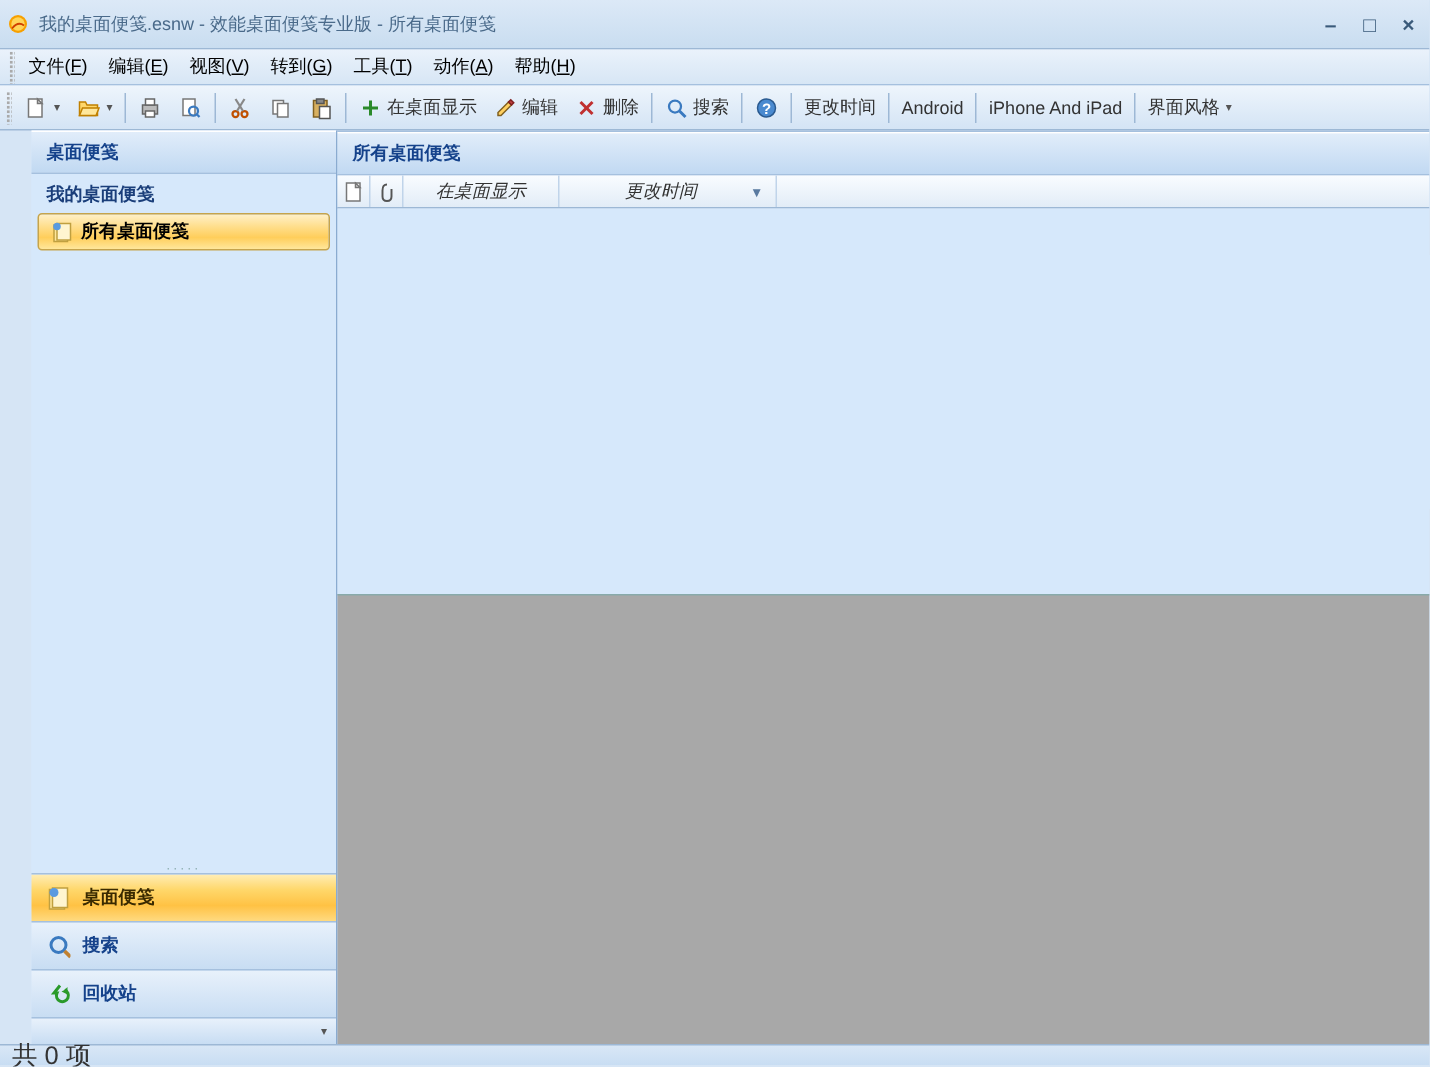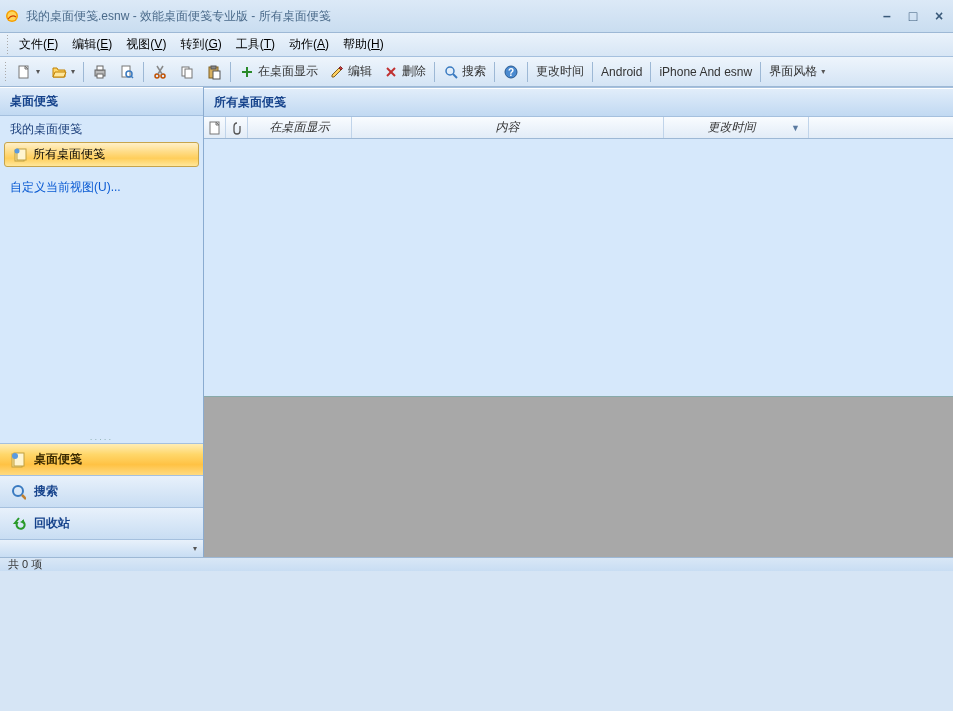--- a/index.html
+++ b/index.html
@@ -19,45 +19,45 @@
     
     
     .toolbar { height: 30px; background: linear-gradient(#eef5fc, #d4e4f5); display: flex; align-items: center; padding: 0 4px; border-bottom: 1px solid #9db8d5; gap: 1px; }
     .tb-sep { width: 1px; height: 20px; background: #9db8d5; margin: 0 2px; }
     .tb-grip { width: 4px; height: 22px; background-image: radial-gradient(circle, #aaa 1px, transparent 1px); background-size: 3px 3px; margin-right: 2px; }
     .tb-btn { display: inline-flex; align-items: center; padding: 3px 5px; cursor: pointer; border-radius: 2px; gap: 3px; color: #333; }
     .tb-icon { width: 16px; height: 16px; display: inline-flex; align-items: center; justify-content: center; }
     .dd-arrow { font-size: 8px; color: #555; margin-left: 1px; }
     
     
-    .main-area { display: flex; height: 470px; }
+    .main-area { display: flex; height: 609px; padding-left: 21px; }
     .sidebar { width: 204px; border-right: 1px solid #8aabd0; display: flex; flex-direction: column; background: #d6e8fb; }
     .sb-title { background: linear-gradient(#e1edfa, #c1d9f2); padding: 5px 10px; color: #15428b; font-weight: bold; border-bottom: 1px solid #a5c0de; border-top: 1px solid #fff; font-size: 12px; }
-    .sb-tree { flex: 1; background: #d6e8fb; padding: 2px 0; }
+    .sb-tree { flex: 1; background: #d6e8fb; padding: 2px 0; font-weight: bold; }
     .tree-item { padding: 3px 10px; cursor: pointer; color: #1a3e7a; }
     .tree-item.sel { background: linear-gradient(#fff0c8,#ffdf8f,#ffce5b,#ffe79b); border: 1px solid #c6a44c; border-radius: 3px; margin: 1px 4px; padding: 3px 8px; display: flex; align-items: center; gap: 4px; color: #000; }
     .tree-item.link { color: #0b5bd3; }
     .sb-resize { height: 6px; text-align: center; color: #8aa; letter-spacing: 2px; font-size: 8px; line-height: 6px; cursor: row-resize; background:#d6e8fb; }
     .sb-nav { }
     .nav-item { height: 32px; display: flex; align-items: center; padding: 0 10px; gap: 8px; cursor: pointer; border-top: 1px solid #a5c0de; background: linear-gradient(#e8f1fb, #c8ddf3); color: #15428b; font-weight: bold; }
     .nav-item.active { background: linear-gradient(#ffedb5, #ffd76a, #ffc244, #ffda80); color: #3a2a00; }
     .nav-expand { height: 18px; background: linear-gradient(#e8f1fb, #c8ddf3); border-top: 1px solid #a5c0de; display:flex; justify-content:flex-end; align-items:center; padding-right:6px; cursor:pointer; }
     
     
     .content { flex: 1; display: flex; flex-direction: column; border-top: 1px solid #a5c0de; }
     .content-header { background: linear-gradient(#e1edfa, #c1d9f2); padding: 5px 10px; color: #15428b; font-weight: bold; border-bottom: 1px solid #a5c0de; border-top: 1px solid #fff; font-size: 12px; }
     .list-header { height: 22px; display: flex; background: linear-gradient(#f9fcff, #e2ecf7); border-bottom: 1px solid #9db8d5; font-style: italic; }
     .col { border-right: 1px solid #c0d4ea; display: flex; align-items: center; justify-content: center; font-size: 12px; color: #333; cursor: pointer; }
     .col.sorted { display: flex; justify-content: space-between; padding: 0 8px; align-items: center; }
     .col .sort-arrow { font-size: 9px; color: #5a7aa0; }
     .list-body { height: 257px; background: #d6e8fb; }
     .preview { flex: 1; background: #a8a8a8; border-top: 1px solid #8aa; }
     
     
-    .status-bar { height: 14px; background: linear-gradient(#d9e7f6, #c8ddf3); border-top: 1px solid #9db8d5; display: flex; align-items: center; padding: 0 8px; color: #333; font-size: 11px; }
+    .status-bar { height: 14px; background: linear-gradient(#d9e7f6, #c8ddf3); border-top: 1px solid #9db8d5; display: flex; align-items: center; padding: 0 8px; color: #333; font-size: 17px; }
     
     
     svg { display: block; }
   </style>
 </head>
 <body>
 
 <div class="title-bar">
   <span class="app-icon">
     <svg width="16" height="16">
@@ -202,21 +202,21 @@
   <span class="tb-sep"></span>
   <span class="tb-btn">
       <span>更改时间</span>
     </span>
   <span class="tb-sep"></span>
   <span class="tb-btn">
       <span>Android</span>
     </span>
   <span class="tb-sep"></span>
   <span class="tb-btn">
-      <span>iPhone And esnw</span>
+      <span>iPhone And iPad</span>
     </span>
   <span class="tb-sep"></span>
   <span class="tb-btn">
       <span>界面风格</span>
       <span class="dd-arrow">▾</span>
     </span>
 </div>
 
 <div class="main-area">
 
@@ -228,21 +228,20 @@
         <span class="tb-icon">
             <svg width="16" height="16">
               <rect x="2" y="3" width="9" height="11" fill="#ffe79b" stroke="#c0a040"></rect>
               <rect x="4" y="2" width="9" height="11" fill="#fff5d0" stroke="#c0a040"></rect>
               <circle cx="4" cy="4" r="2.5" fill="#5a9ae0"></circle>
             </svg>
           </span>
         <span>所有桌面便笺</span>
       </div>
       <div style="height:8px"></div>
-      <div class="tree-item link">自定义当前视图(U)...</div>
     </div>
     <div class="sb-resize">·····</div>
     <div class="sb-nav">
       <div class="nav-item active">
         <span class="tb-icon">
             <svg width="18" height="18">
               <rect x="2" y="3" width="10" height="13" fill="#ffe79b" stroke="#c0a040"></rect>
               <rect x="4" y="2" width="10" height="13" fill="#fff5d0" stroke="#c0a040"></rect>
               <circle cx="5" cy="5" r="3" fill="#5a9ae0"></circle>
             </svg>
@@ -285,21 +284,20 @@
           </span>
         </div>
       <div class="col" style="width:22px">
           <span class="tb-icon">
             <svg width="12" height="14">
               <path d="M6 2 Q3 2 3 6 L3 10 Q3 13 6 13 Q9 13 9 10 L9 5" fill="none" stroke="#555" stroke-width="1.3"></path>
             </svg>
           </span>
         </div>
       <div class="col" style="width:104px">在桌面显示</div>
-      <div class="col" style="width:312px">内容</div>
       <div class="col sorted" style="width:145px">
           <span style="flex:1;text-align:center">更改时间</span>
           <span class="sort-arrow">▼</span>
         </div>
       <div class="col" style="flex:1;border-right:none"></div>
     </div>
     <div class="list-body"></div>
     <div class="preview"></div>
   </div>
 </div>

